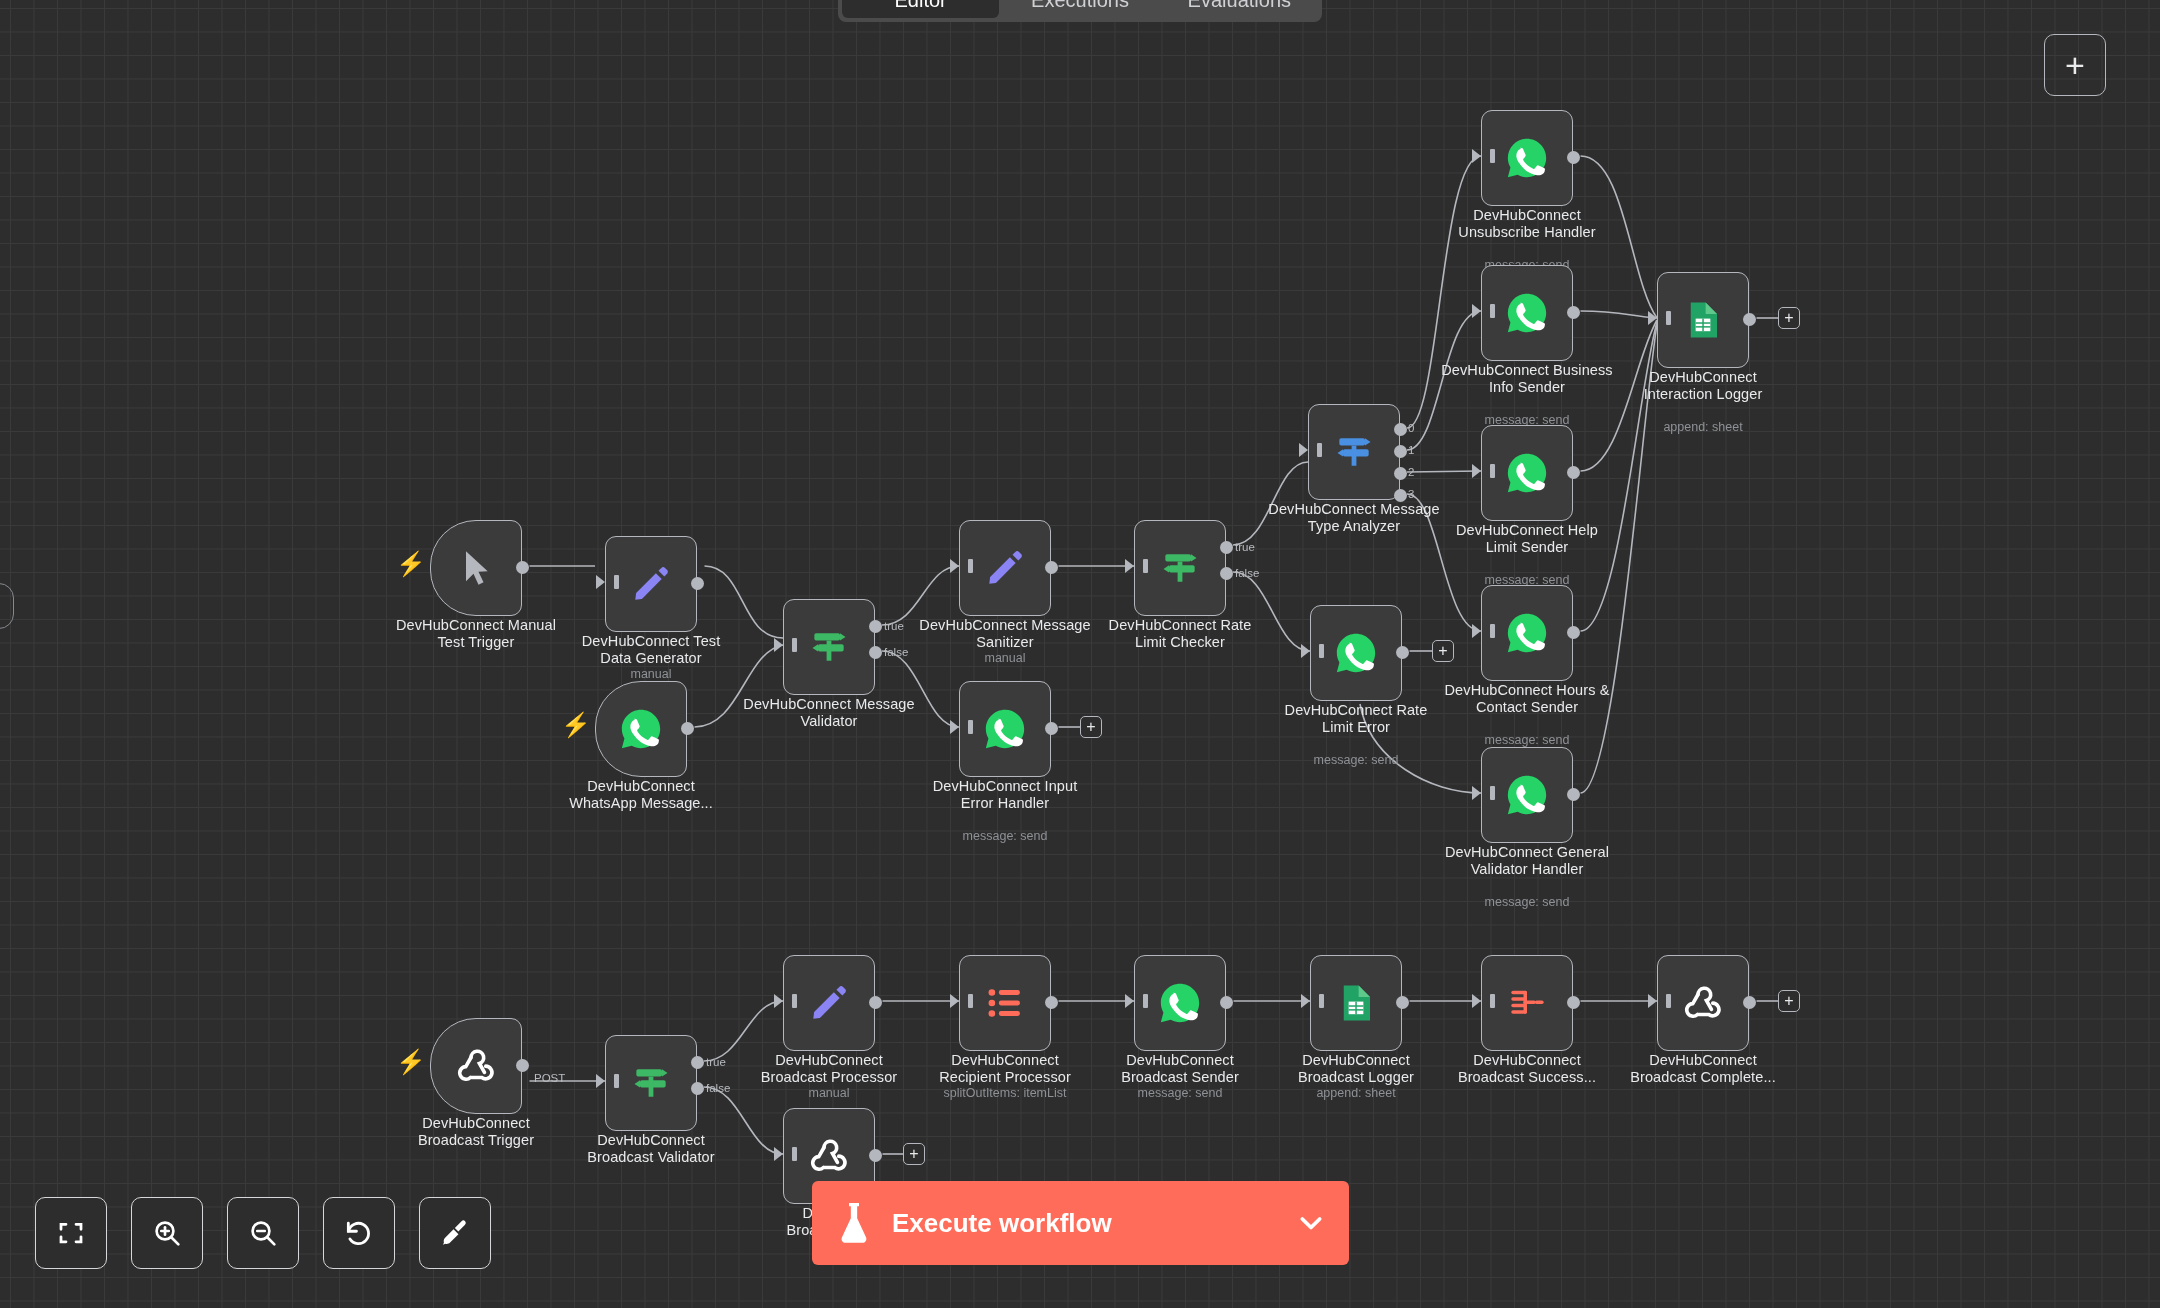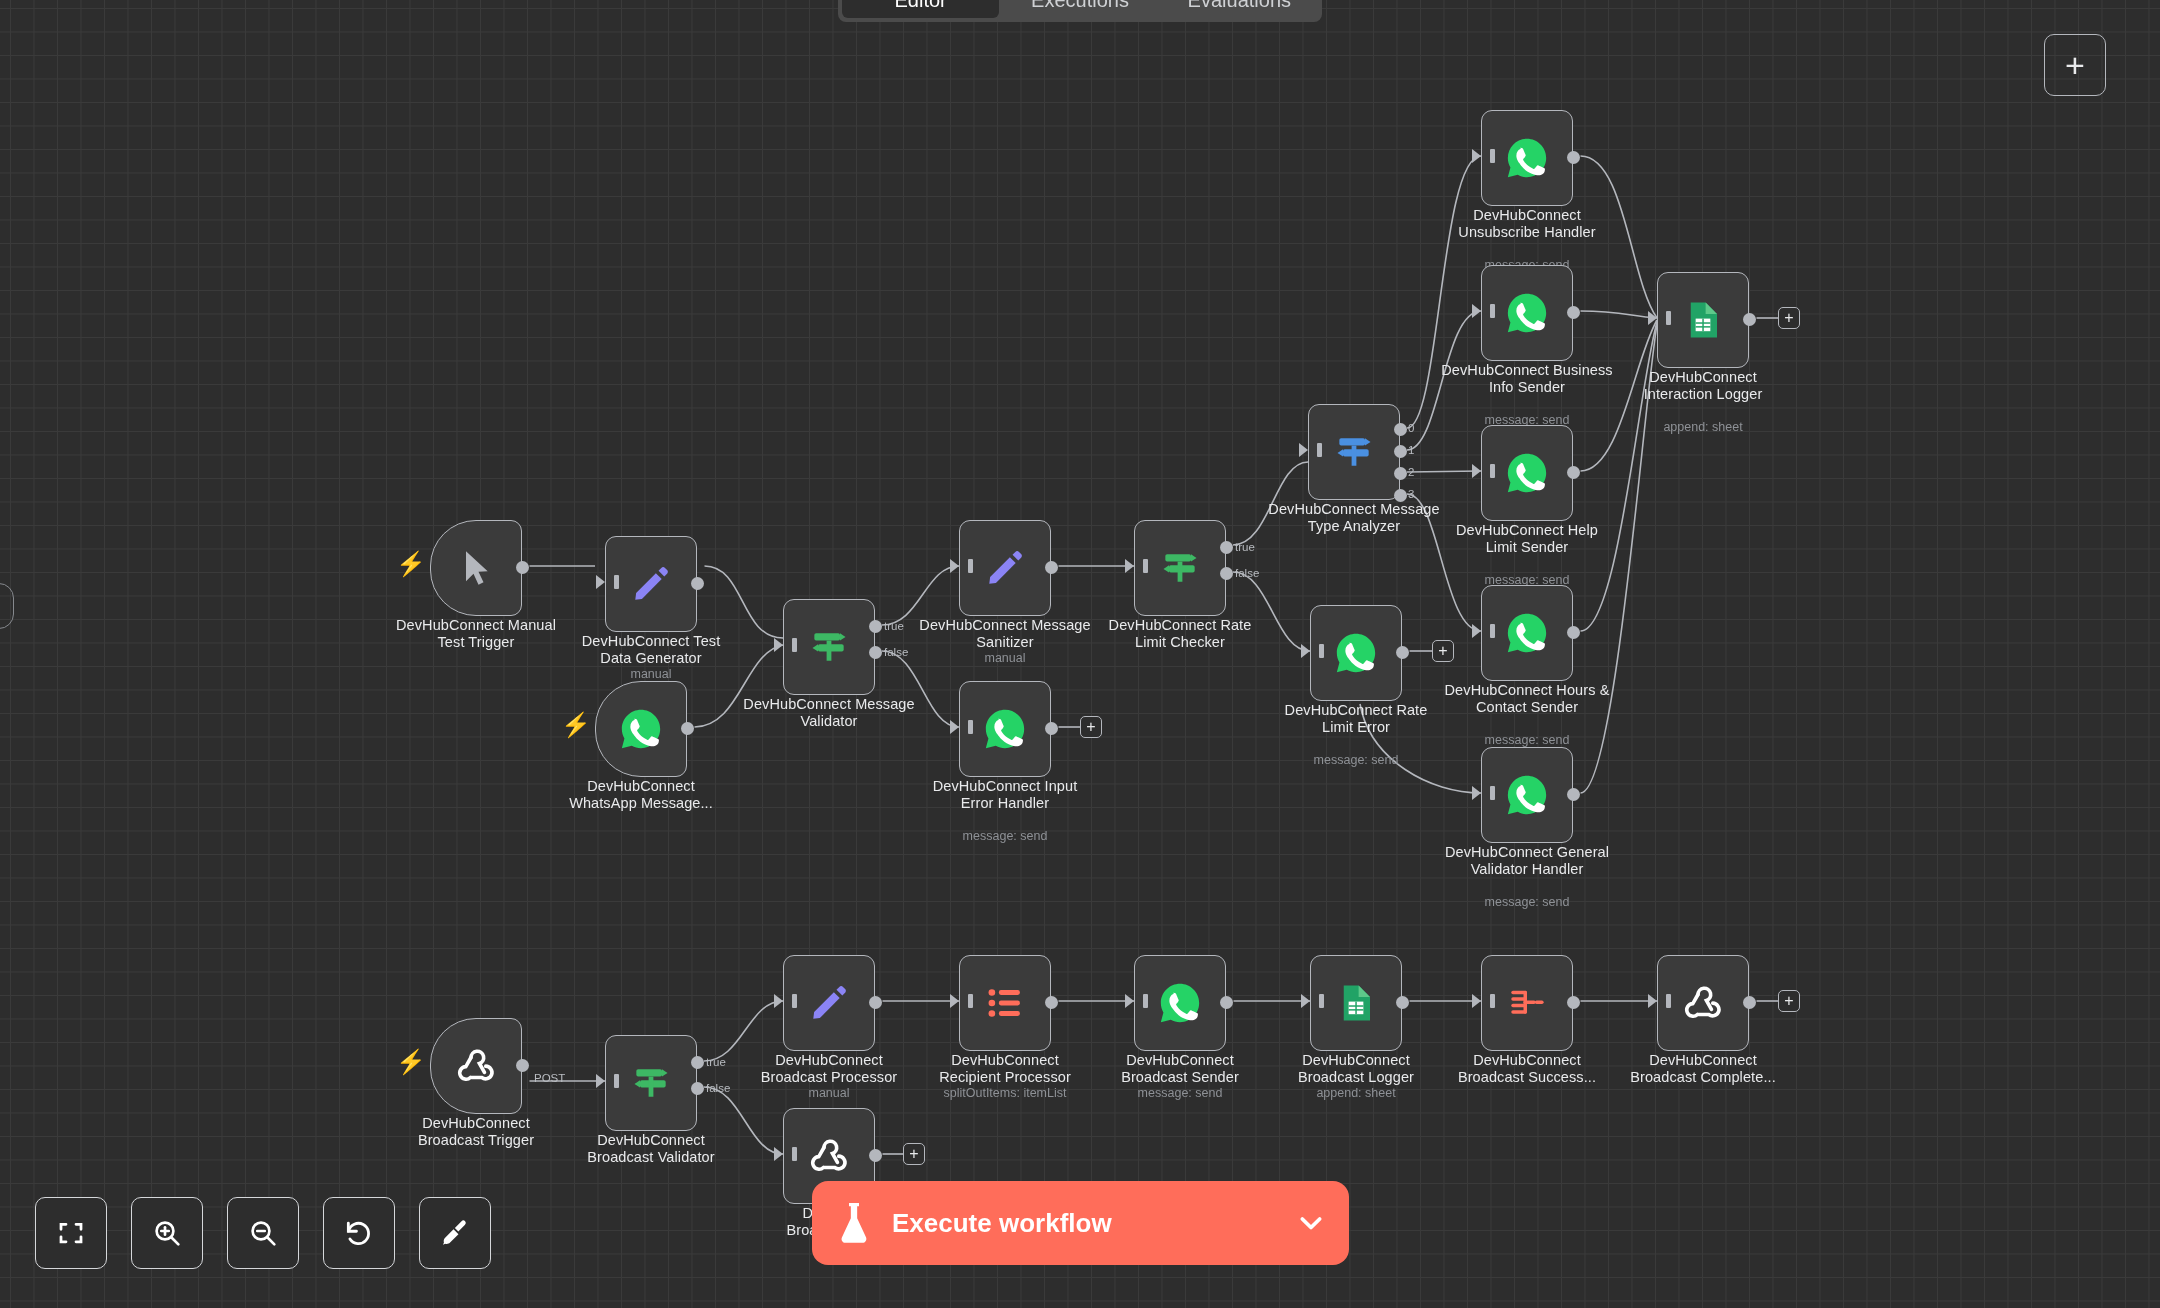--- a/index.html
+++ b/index.html
@@ -136,21 +136,21 @@
     width:72px; height:72px;
     border:1.5px solid #d5d7da; border-radius:10px;
     display:flex; align-items:center; justify-content:center;
     background:#2d2d2d;
   }
 
   
   #execbtn {
     position:absolute; left:812px; top:1181px;
     width:537px; height:84px;
-    background:#ff6d5a; border-radius:16px;
+    background:#ff6d5a; border-radius:6px;
     display:flex; align-items:center; padding:0 22px;
     gap:18px;
   }
   #execbtn .flask { flex:0 0 auto; }
   #exectext { flex:1; display:flex; flex-direction:column; justify-content:center; }
   #exectext .l1 { color:#fff; font-size:26px; font-weight:bold; line-height:30px; }
   #exectext .l2 { color:#ffeae6; font-size:24px; line-height:30px; }
   #execbtn .chev { flex:0 0 auto; color:#fff; }
 </style>
 </head>

